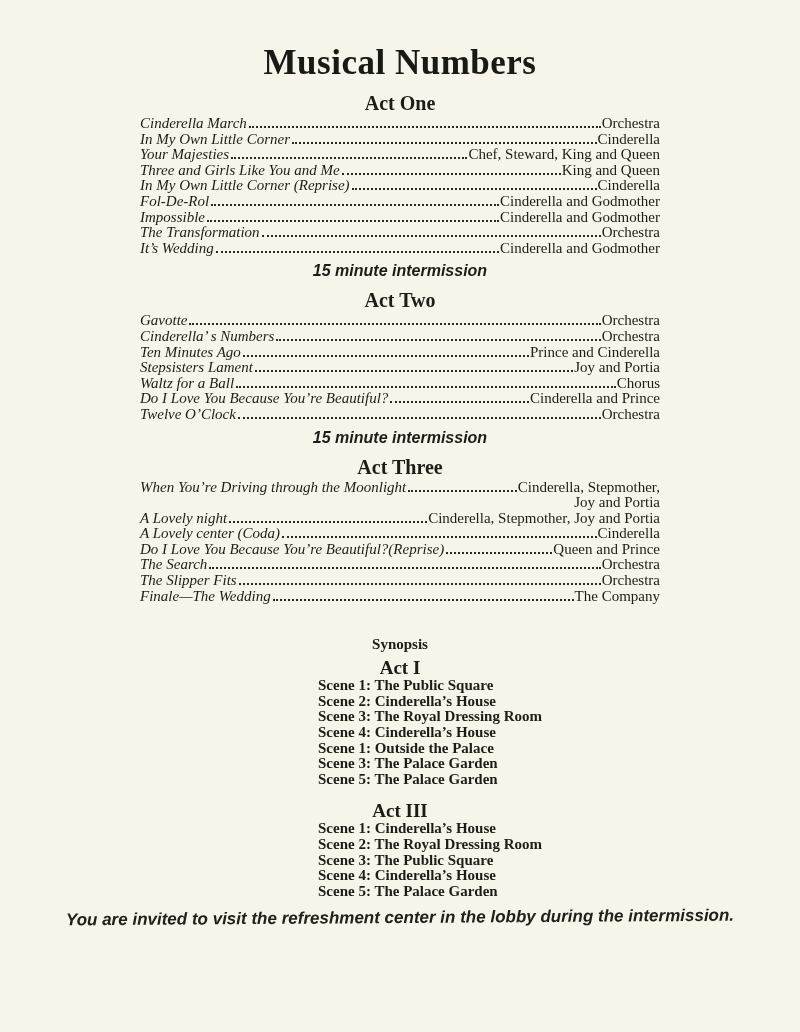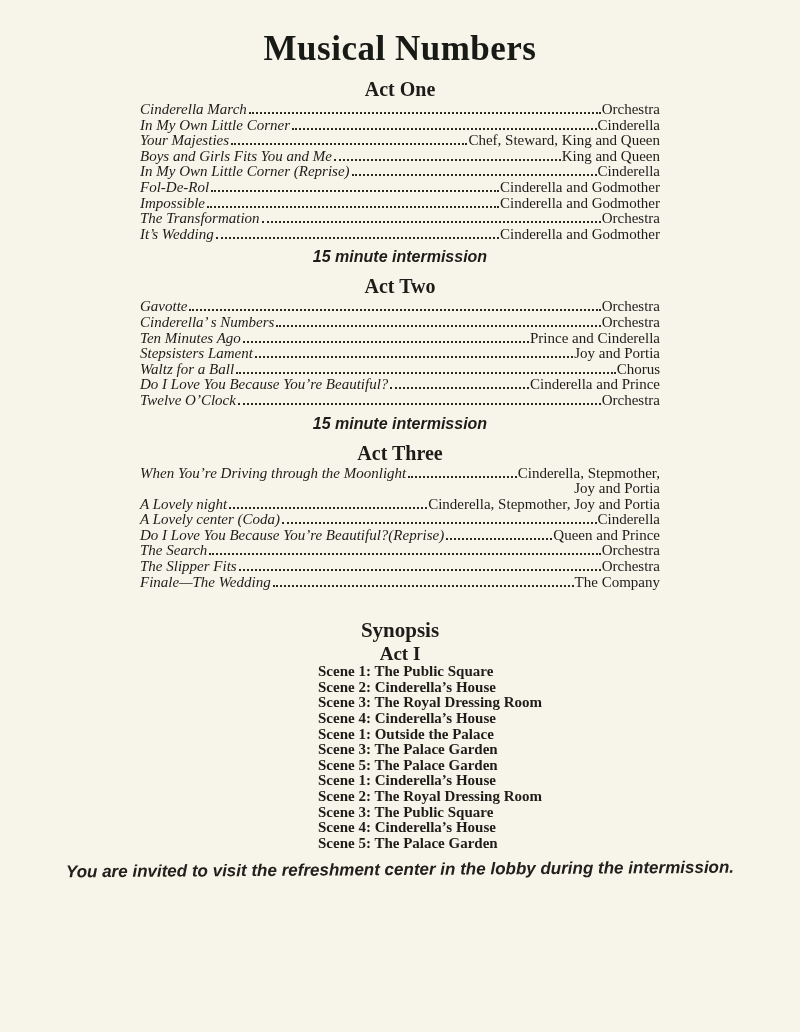--- a/index.html
+++ b/index.html
@@ -3,21 +3,21 @@
 <meta charset="utf-8">
 <style>
   html, body { margin: 0; padding: 0; }
   body {
     width: 800px; height: 1032px;
     background: #f7f4ea;
     color: #1e1c18;
     font-family: "Liberation Serif", serif;
     overflow: hidden;
   }
-  .page { padding-top: 29px; }
+  .page { padding-top: 43px; }
 
   .doc-title {
     text-align: center;
     font-size: 35px;
     font-weight: bold;
     letter-spacing: 0.5px;
     margin: 0 0 3px 0;
     color: #181a16;
   }
 
@@ -52,21 +52,21 @@
     font-weight: bold;
     font-style: italic;
     font-size: 16px;
     line-height: 18px;
     margin: 6px 0 3px 0;
   }
 
   .synopsis { margin-top: 27px; }
   .synopsis-title {
     text-align: center;
-    font-size: 21px;
+    font-size: 15px;
     font-weight: bold;
     line-height: 26px;
     margin: 0;
   }
   .syn-act-heading {
     text-align: center;
     font-size: 19px;
     font-weight: bold;
     line-height: 21px;
     margin: 0;
@@ -108,21 +108,21 @@
         <span class="t">In My Own Little Corner</span>
         <span class="leader"></span>
         <span class="p">Cinderella</span>
       </div>
     <div class="song">
         <span class="t">Your Majesties</span>
         <span class="leader"></span>
         <span class="p">Chef, Steward, King and Queen</span>
       </div>
     <div class="song">
-        <span class="t">Boys and Girls Fits You and Me</span>
+        <span class="t">Three and Girls Like You and Me</span>
         <span class="leader"></span>
         <span class="p">King and Queen</span>
       </div>
     <div class="song">
         <span class="t">In My Own Little Corner (Reprise)</span>
         <span class="leader"></span>
         <span class="p">Cinderella</span>
       </div>
     <div class="song">
         <span class="t">Fol-De-Rol</span>
@@ -241,20 +241,21 @@
       <div>Scene 3: The Royal Dressing Room</div>
       <div>Scene 4: Cinderella’s House</div>
     </div>
 
     <div class="scenes">
       <div>Scene 1: Outside the Palace</div>
       <div>Scene 3: The Palace Garden</div>
       <div>Scene 5: The Palace Garden</div>
     </div>
 
+    <div class="syn-act-heading spaced">Act III</div>
     <div class="scenes">
       <div>Scene 1: Cinderella’s House</div>
       <div>Scene 2: The Royal Dressing Room</div>
       <div>Scene 3: The Public Square</div>
       <div>Scene 4: Cinderella’s House</div>
       <div>Scene 5: The Palace Garden</div>
     </div>
   </div>
 
   <div class="footer-note">You are invited to visit the refreshment center in the lobby during the intermission.</div>

